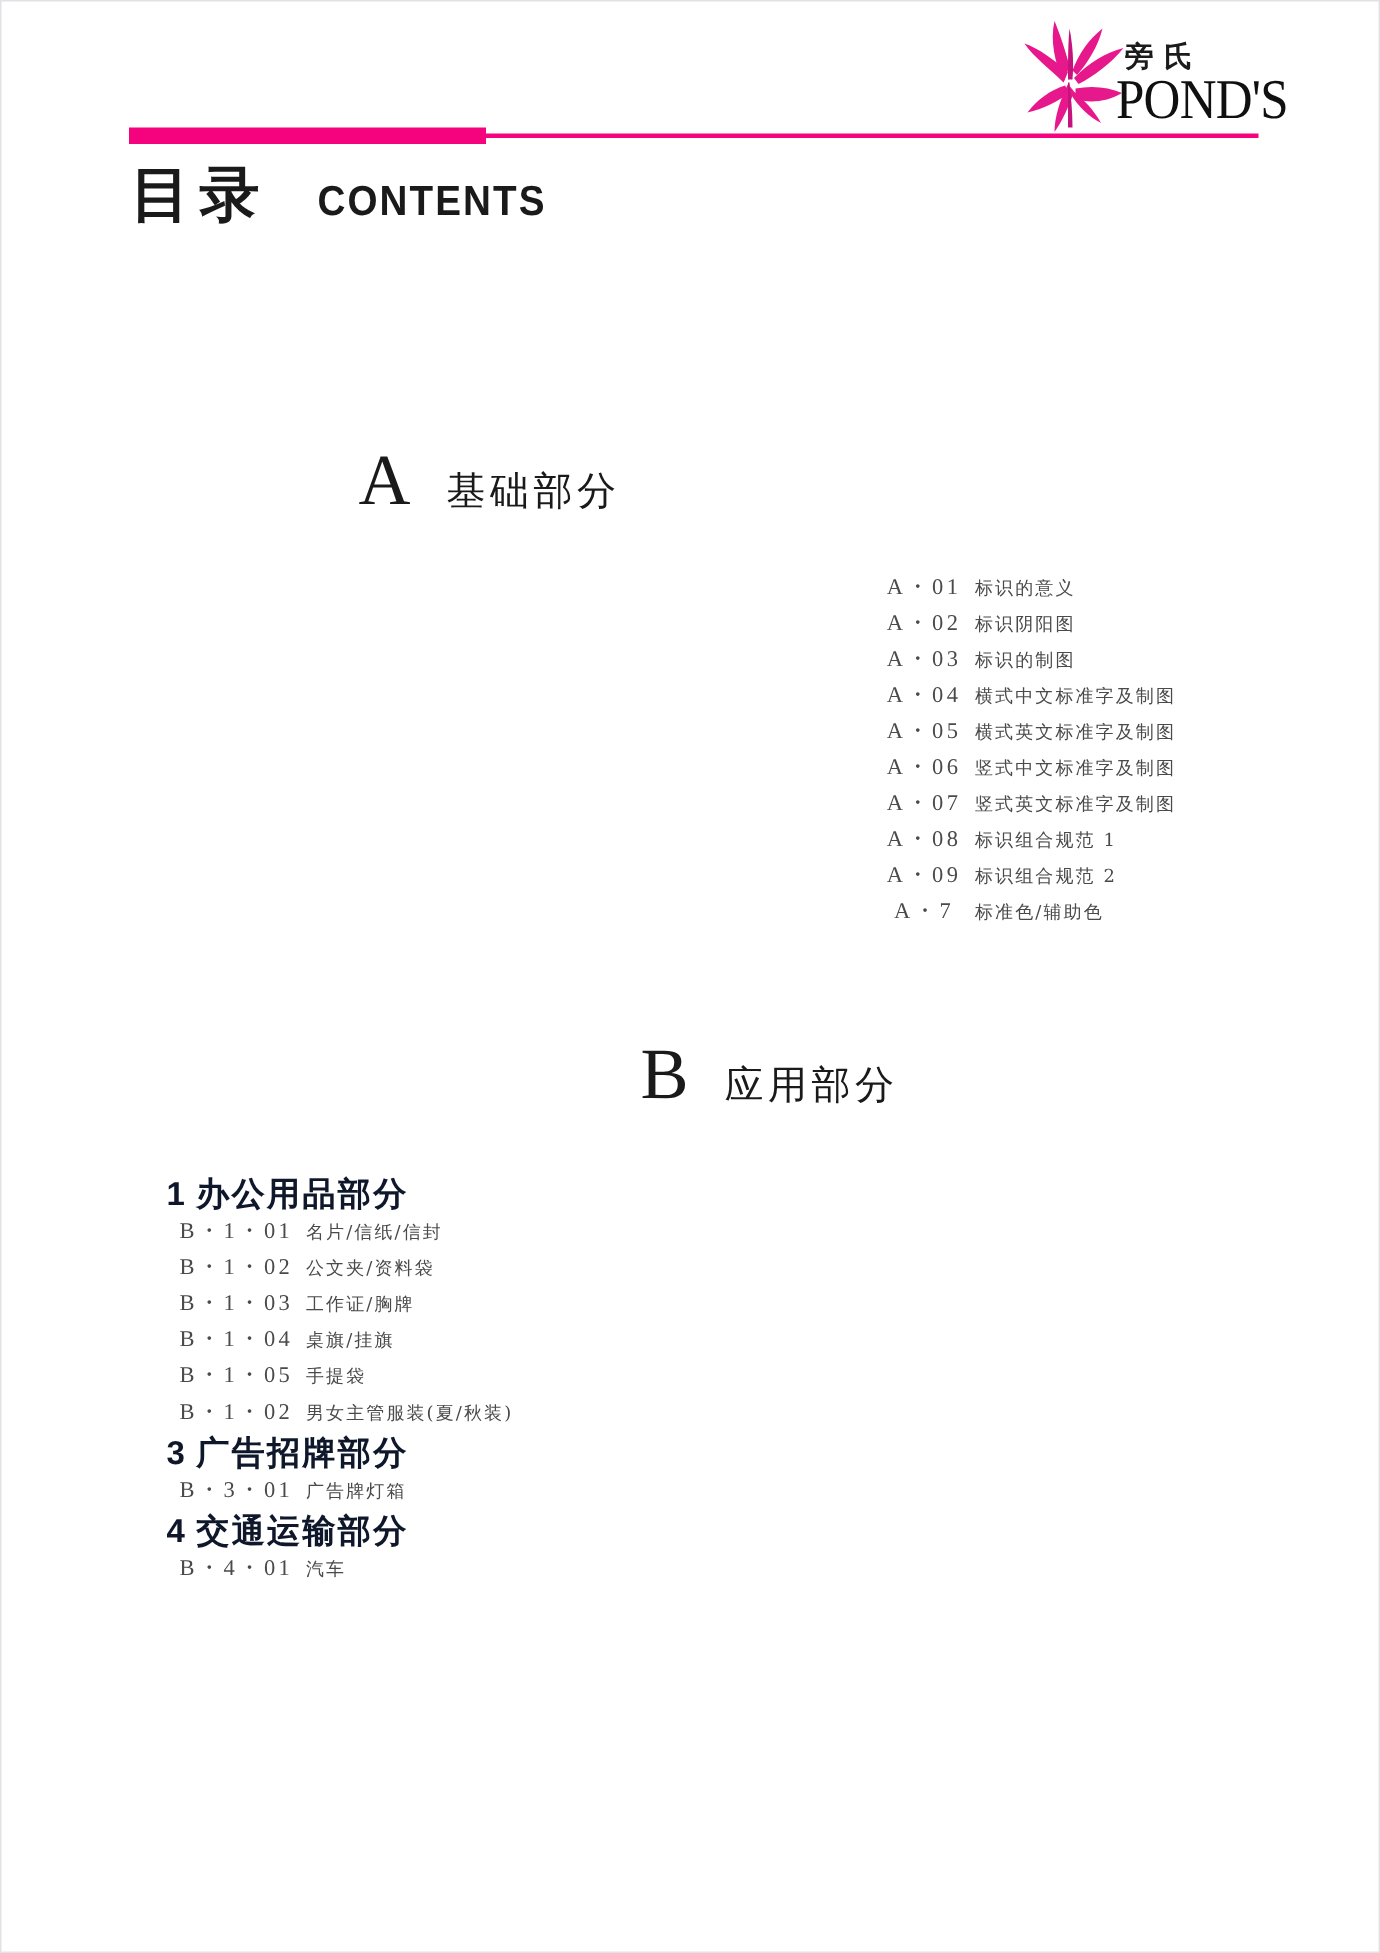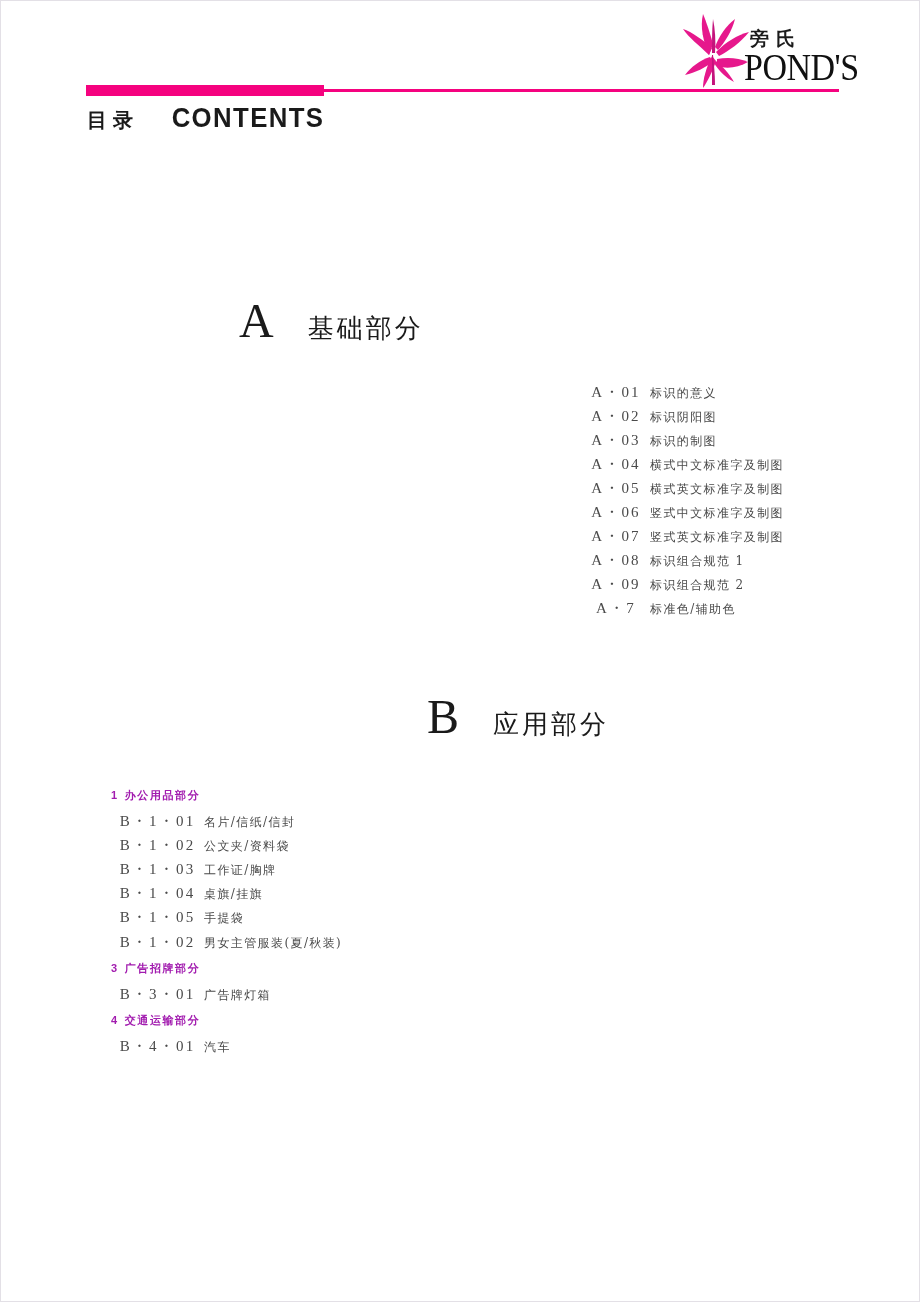--- a/index.html
+++ b/index.html
@@ -87,21 +87,21 @@
   .page-title {
     position: absolute;
     left: 86px;
     top: 101px;
     display: flex;
     align-items: baseline;
     white-space: nowrap;
   }
   .title-cn {
     font-family: "DejaVu Sans", sans-serif;
-    font-size: 20px;
+    font-size: 40px;
     font-weight: 700;
     color: #1a1a1a;
     letter-spacing: 6px;
   }
   .title-en {
     font-family: "Liberation Sans", sans-serif;
     font-size: 28px;
     font-weight: 700;
     color: #1a1a1a;
     letter-spacing: 1.5px;
@@ -123,21 +123,21 @@
     font-weight: 400;
     color: #1a1a1a;
     line-height: 1;
   }
   .section-name {
     font-family: "DejaVu Sans", sans-serif;
     font-size: 26px;
     font-weight: 400;
     color: #1a1a1a;
     letter-spacing: 3px;
-    margin-left: 34px;
+    margin-left: 24px;
   }
   #section-a-head { left: 238px; top: 296px; }
   #section-b-head { left: 426px; top: 692px; }
 
   
   .entry-list {
     position: absolute;
   }
   #list-a { left: 581px; top: 379px; }
   #list-b { left: 110px; top: 781px; }
@@ -161,23 +161,23 @@
     font-size: 12px;
     color: #4a4a4a;
     letter-spacing: 1.4px;
     line-height: 24px;
   }
   #list-a .entry-code { width: 68px; }
   #list-b .entry-code { width: 93px; }
 
   .group-head {
     font-family: "DejaVu Sans", sans-serif;
-    font-size: 11px;
-    font-weight: 700;
-    color: #a21caf;
+    font-size: 22px;
+    font-weight: 700;
+    color: #0f172a;
     letter-spacing: 1.6px;
     height: 27px;
     line-height: 27px;
     white-space: nowrap;
   }
   .group-head .group-num {
     font-family: "Liberation Sans", sans-serif;
     font-weight: 700;
     margin-right: 6px;
   }

